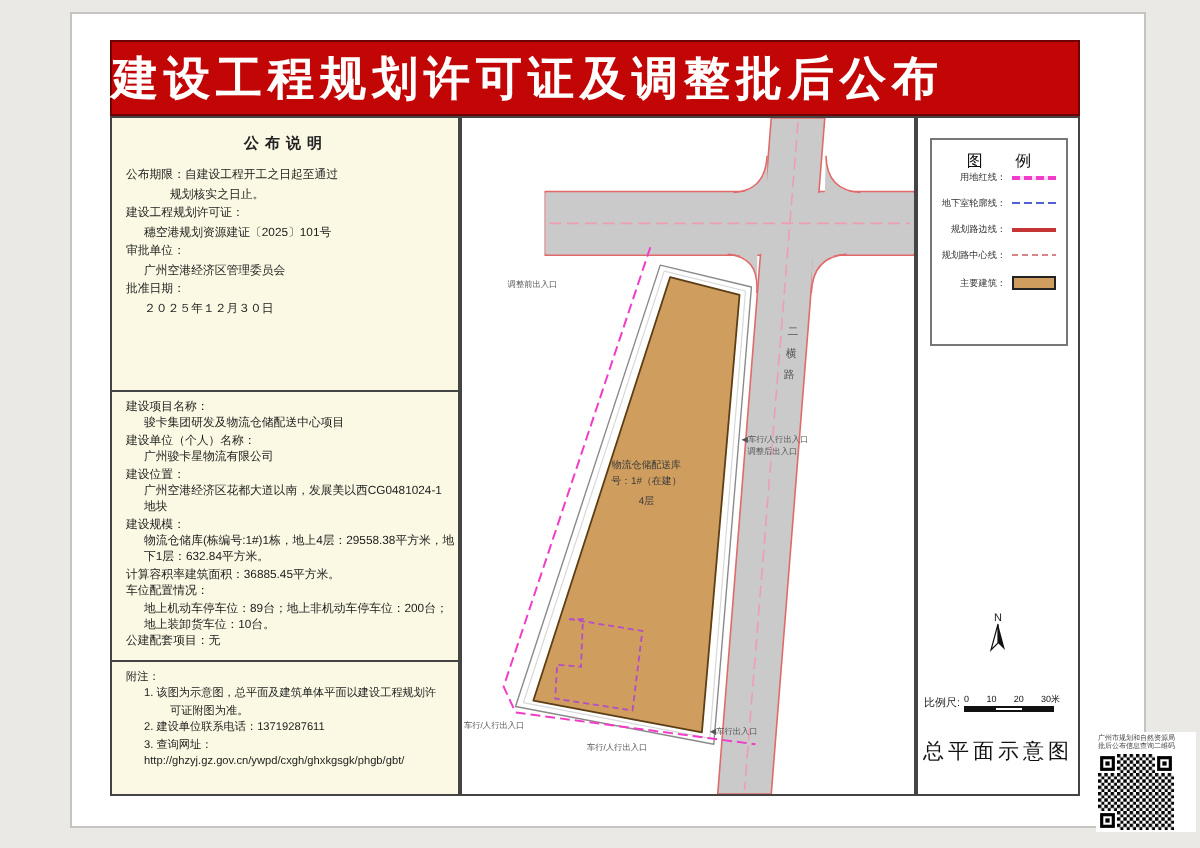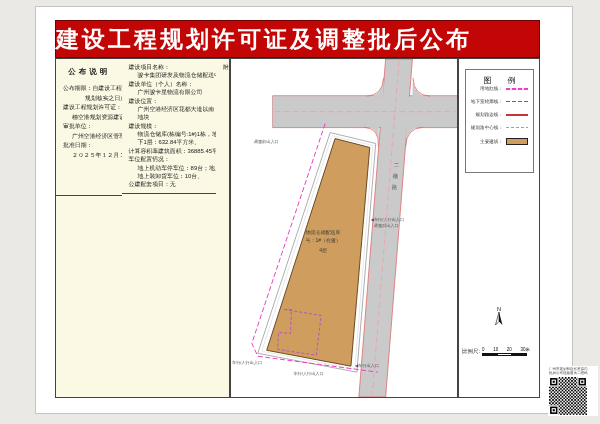--- a/index.html
+++ b/index.html
@@ -7,21 +7,21 @@
     width:600px;height:424px;position:relative;overflow:hidden;
     background:#ebe9e6;font-family:"Liberation Sans","DejaVu Sans",sans-serif;color:#222;
   }
   .sheet{position:absolute;left:35px;top:6px;width:538px;height:408px;background:#fff;
     border:1px solid #c6c4c0;box-sizing:border-box;}
   .title-bar{position:absolute;left:55px;top:20px;width:485px;height:38px;background:#c20606;
     border:1px solid #6e0202;box-sizing:border-box;color:#fff;display:flex;align-items:center;
     justify-content:flex-start;font-size:23px;font-weight:bold;letter-spacing:3px;}
   
   .left-col{position:absolute;left:55px;top:58px;width:175px;height:340px;box-sizing:border-box;
-    background:#fbf9e4;border:1px solid #444;display:flex;flex-direction:row;}
+    background:#fbf9e4;border:1px solid #444;display:flex;flex-direction:column;}
   .box{box-sizing:border-box;padding:4px 6px 2px 7px;border-bottom:1px solid #444;overflow:hidden;}
   .box1{height:137px;}
   .box2{height:135px;}
   .box3{flex:1;border-bottom:none;}
   .notice-head{text-align:center;font-size:7.5px;font-weight:bold;letter-spacing:3px;margin:4px 0 7px 0;}
   .line{font-size:5.9px;line-height:1.62;color:#1d1d1d;white-space:nowrap;}
   .box2 .line{line-height:1.42;}
   .box3 .line{font-size:5.6px;line-height:1.5;}
   .ind1{padding-left:9px;}
   .ind2{padding-left:22px;}
@@ -199,20 +199,21 @@
         <span>20</span>
         <span>30米</span>
       </span>
       <span class="scale-line">
         <span class="seg f"></span>
         <span class="seg"></span>
         <span class="seg f"></span>
       </span>
     </span>
   </div>
+  <div class="caption">总平面示意图</div>
 </div>
 
 <div class="qr-block">
   <div class="qr-text">广州市规划和自然资源局</div>
   <div class="qr-text">批后公布信息查询二维码</div>
   <svg class="qr" viewBox="0 0 36 36">
     <defs>
       <pattern id="qp" width="3" height="3" patternUnits="userSpaceOnUse">
         <rect width="3" height="3" fill="#fff"></rect>
         <rect width="1.6" height="1.6" fill="#000"></rect>

